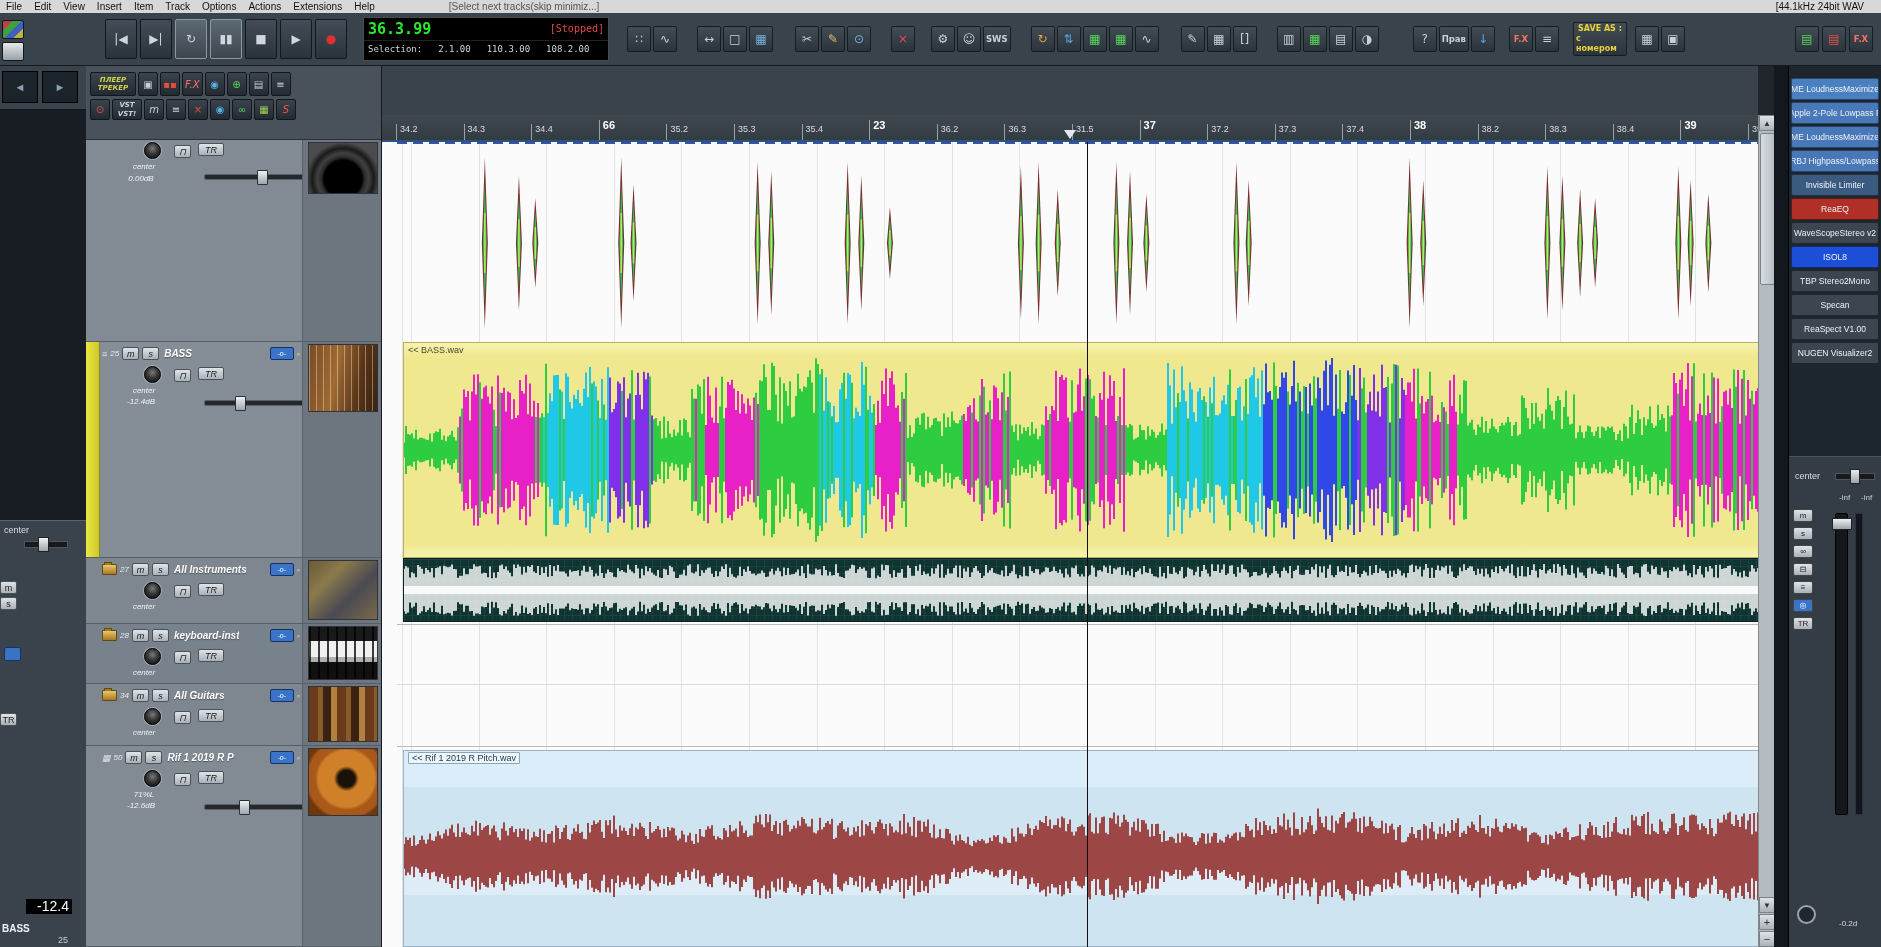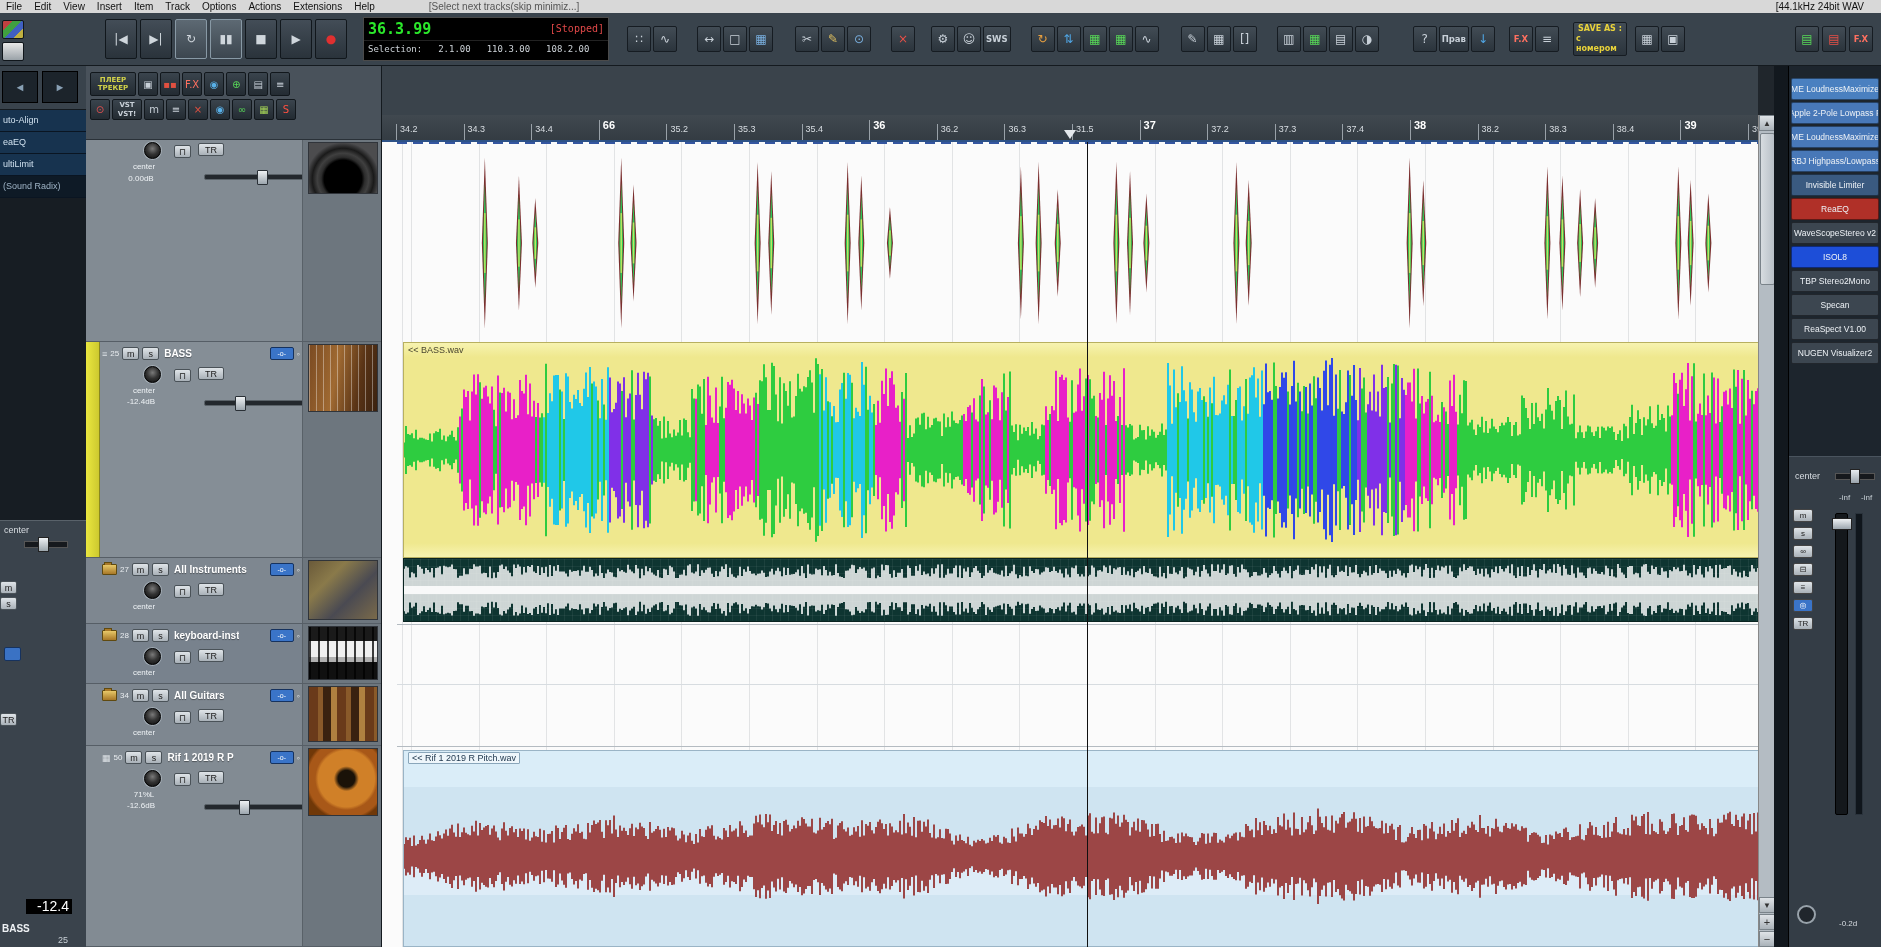--- a/index.html
+++ b/index.html
@@ -3,21 +3,21 @@
 <meta charset="utf-8">
 <style>
   html,body{margin:0;padding:0;background:#111;}
   #app{position:relative;width:1881px;height:947px;background:#20262c;overflow:hidden;
        font-family:"Liberation Sans",sans-serif;-webkit-font-smoothing:antialiased;}
   
   .menubar{position:absolute;left:0;top:0;width:100%;height:13px;background:#d8d8d8;
            display:flex;align-items:center;font-size:10px;color:#111;box-sizing:border-box;}
   .menu-items{display:flex;}
   .mi{padding:0 6px;cursor:default;}
-  .menu-hint{margin-left:48px;color:#555;}
+  .menu-hint{margin-left:68px;color:#555;}
   .menu-format{margin-left:auto;padding-right:17px;color:#111;}
   
   .toolbar{position:absolute;left:0;top:13px;width:100%;height:53px;background:#39434c;
            border-bottom:1px solid #141a1f;display:flex;align-items:center;box-sizing:border-box;}
   .mini-col{position:absolute;left:2px;top:7px;display:flex;flex-direction:column;gap:3px;}
   .minib{width:20px;height:17px;border:1px solid #10161b;border-radius:2px;
          background:linear-gradient(135deg,#c04040 0 25%,#40a040 25% 50%,#4060c0 50% 75%,#c0b040 75%);}
   .minib.m2{background:linear-gradient(#e8e8e8,#9aa2a8);}
   .transport{display:flex;gap:3px;margin-left:105px;}
   .tpb{width:30px;height:38px;background:linear-gradient(#434d57,#2a333b);border:1px solid #11171c;
@@ -61,21 +61,21 @@
   .lm-s{position:absolute;left:0;top:76px;}
   .lm-blue{position:absolute;left:4px;top:126px;width:15px;height:12px;background:#3a72c4;
            border:1px solid #16325e;border-radius:2px;}
   .lm-tr{position:absolute;left:0;top:192px;width:24px;}
   .lm-volbox{position:absolute;left:26px;top:378px;width:46px;height:15px;background:#000;
              color:#fff;font-size:14px;text-align:right;line-height:15px;padding-right:3px;box-sizing:border-box;}
   .lm-name{position:absolute;left:2px;top:402px;font-size:10px;font-weight:bold;color:#eef1f4;}
   .lm-num{position:absolute;left:58px;top:414px;font-size:9px;color:#c8d0d6;}
   
   .track-panel{position:absolute;left:86px;top:66px;width:296px;height:881px;background:#7e8790;
-               border-right:1px solid #141a1f;box-sizing:border-box;}
+               border-right:1px solid #141a1f;box-sizing:border-box;font-style:italic;}
   .panel-header{height:74px;background:#49525b;border-bottom:1px solid #2a3138;
                 padding:6px 0 0 4px;box-sizing:border-box;}
   .ph-row{display:flex;gap:2px;margin-bottom:3px;}
   .phb{min-width:20px;height:24px;padding:0 2px;background:linear-gradient(#3a444d,#232b32);
        border:1px solid #11171c;border-radius:2px;color:#c8d0d8;font-size:10px;display:flex;
        align-items:center;justify-content:center;text-align:center;font-family:"DejaVu Sans",sans-serif;box-sizing:border-box;}
   .ph-row .two{font-size:7px;line-height:1.15;font-weight:bold;}
   #ph-row2 .phb{height:21px;}
   .track{position:absolute;left:0;width:100%;box-sizing:border-box;border-bottom:1px solid #565e66;}
   .t0{top:74px;height:202px;background:#828b93;}
@@ -296,26 +296,20 @@
         <div class="tbi" style="color: rgb(232, 80, 72);">▤</div>
         <div class="tbi txt" style="color: rgb(255, 112, 96);">F.X</div>
       </div>
   </div>
 
   <div class="left-strip">
     <div class="ls-top">
       <div class="lsb">◄</div>
       <div class="lsb">►</div>
     </div>
-    <div id="plugin-titles">
-        <div class="ptitle">uto-Align</div>
-        <div class="ptitle">eaEQ</div>
-        <div class="ptitle">ultiLimit</div>
-        <div class="ptitle alt">(Sound Radix)</div>
-      </div>
     <div class="ls-mixer">
       <span class="lm-center">center</span>
       <div class="lm-pan">
           <div class="lm-panh"></div>
         </div>
       <div class="sq lm-m">m</div>
       <div class="sq lm-s">s</div>
       <div class="lm-blue"></div>
       <div class="sq lm-tr">TR</div>
       <div class="lm-volbox">-12.4</div>
@@ -470,21 +464,21 @@
     <div class="arrange-top"></div>
     <div class="ruler">
       <div id="ruler-ticks">
           <div class="tick" style="left: 14px;">34.2</div>
           <div class="tick" style="left: 81.6px;">34.3</div>
           <div class="tick" style="left: 149.2px;">34.4</div>
           <div class="tick major" style="left: 216.8px;">66</div>
           <div class="tick" style="left: 284.4px;">35.2</div>
           <div class="tick" style="left: 352px;">35.3</div>
           <div class="tick" style="left: 419.6px;">35.4</div>
-          <div class="tick major" style="left: 487.2px;">36</div>
+          <div class="tick major" style="left: 487.2px;">23</div>
           <div class="tick" style="left: 554.8px;">36.2</div>
           <div class="tick" style="left: 622.4px;">36.3</div>
           <div class="tick" style="left: 690px;">31.5</div>
           <div class="tick major" style="left: 757.6px;">37</div>
           <div class="tick" style="left: 825.2px;">37.2</div>
           <div class="tick" style="left: 892.8px;">37.3</div>
           <div class="tick" style="left: 960.4px;">37.4</div>
           <div class="tick major" style="left: 1028px;">38</div>
           <div class="tick" style="left: 1095.6px;">38.2</div>
           <div class="tick" style="left: 1163.2px;">38.3</div>

